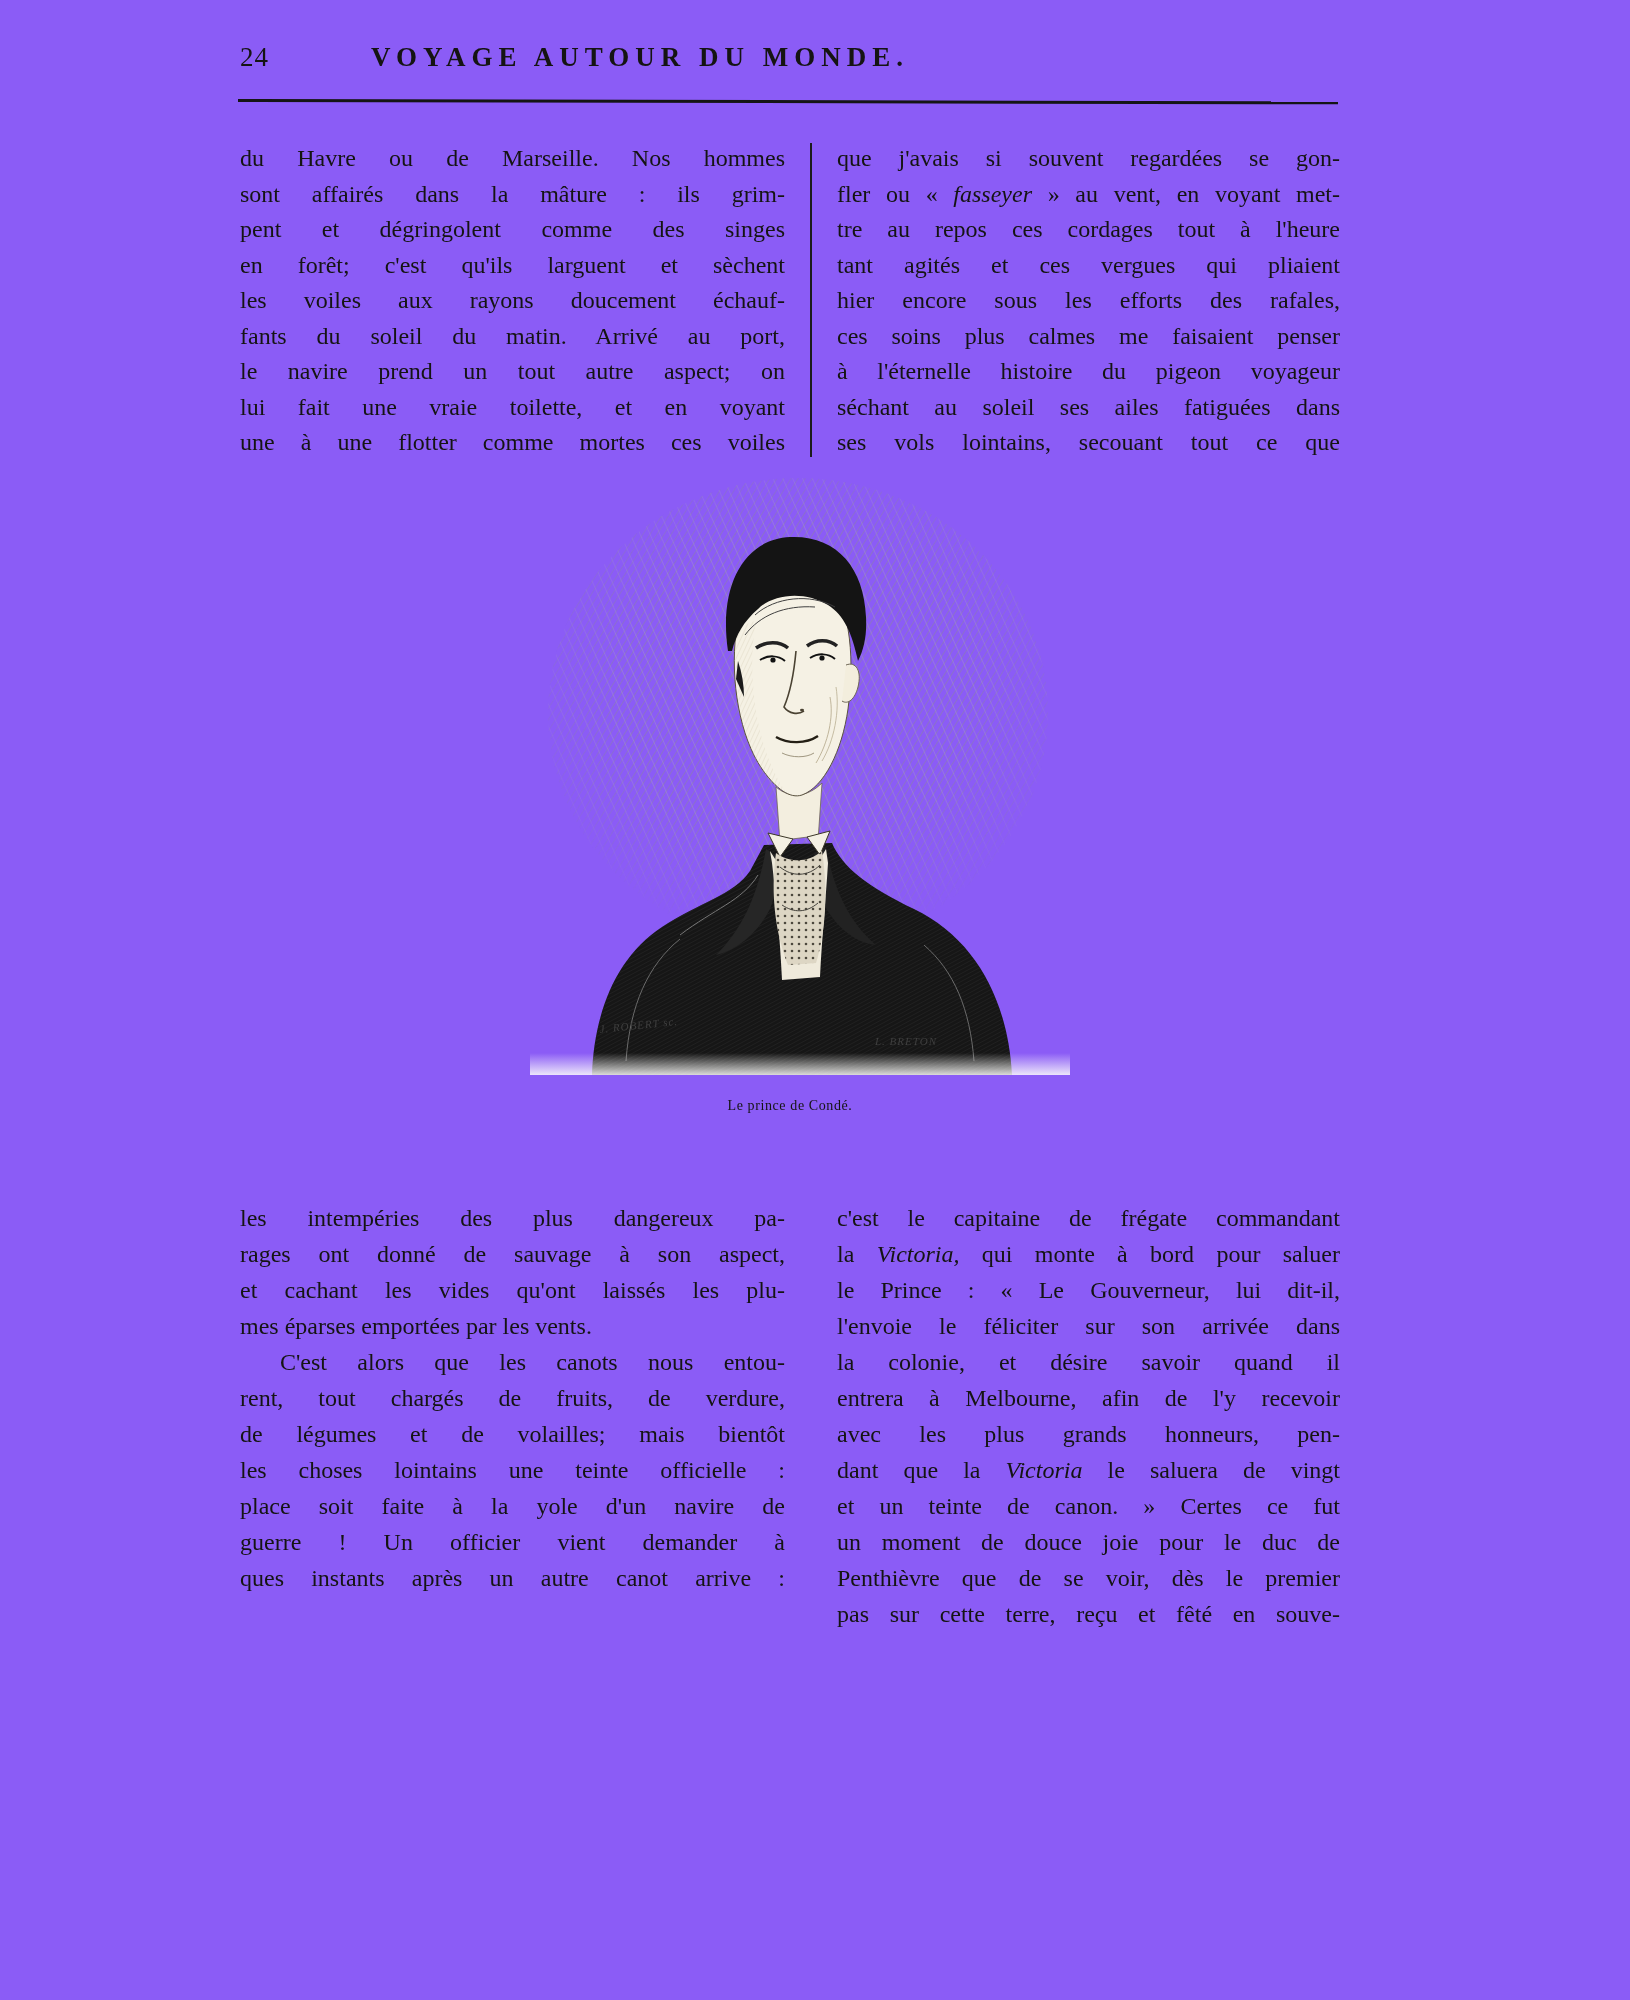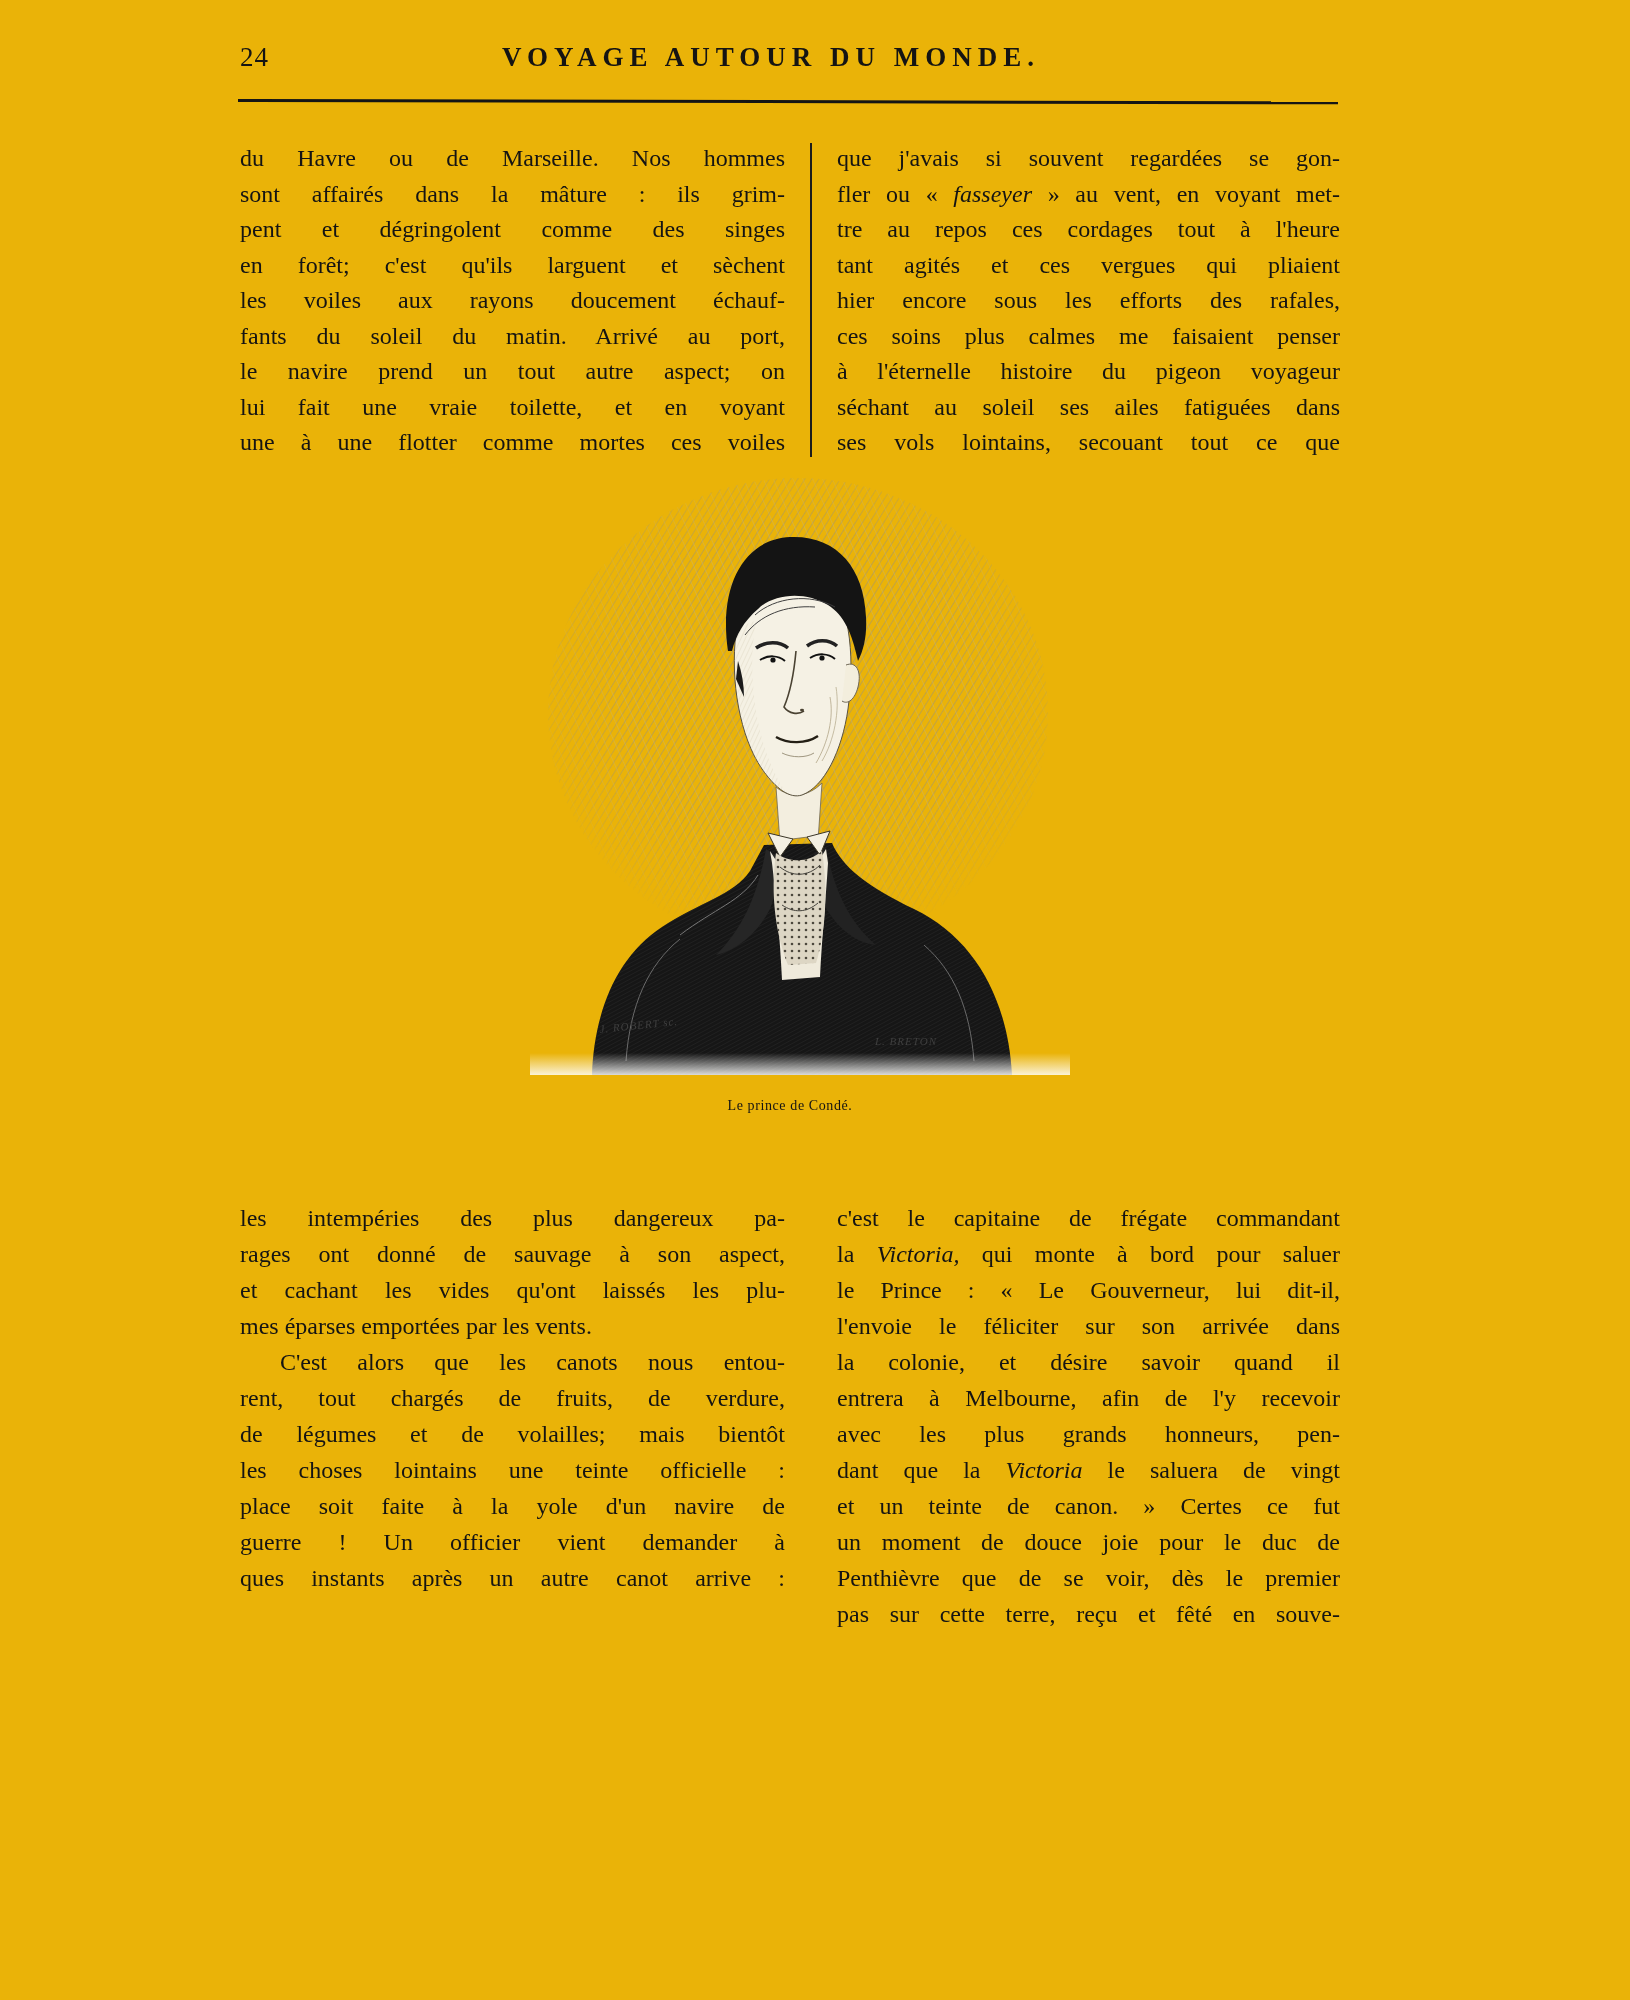--- a/index.html
+++ b/index.html
@@ -1,20 +1,20 @@
 <!DOCTYPE html>
 <html><head>
 <meta charset="utf-8">
 <style>
   html,body{margin:0;padding:0;background:#ffffff;}
   body{font-family:"Liberation Serif","DejaVu Serif",serif;color:#151413;}
-  .page{position:relative;width:1630px;height:2000px;background:#eab308;overflow:hidden;}
+  .page{position:relative;width:1630px;height:2000px;background:#8b5cf6;overflow:hidden;}
 
   .pagenum{position:absolute;left:240px;top:42px;font-size:27px;letter-spacing:1px;}
-  .running-title{position:absolute;left:240px;top:42px;width:800px;text-align:right;
+  .running-title{position:absolute;left:240px;top:42px;width:800px;text-align:center;
                  font-size:27px;font-weight:bold;letter-spacing:6px;}
   .header-rule{position:absolute;left:238px;top:99px;width:1100px;height:3px;background:#151515;
                transform:rotate(0.12deg);transform-origin:left center;}
 
   .textblock{position:absolute;left:240px;width:1100px;display:flex;}
   .textblock.top{top:141px;}
   .textblock.bottom{top:1200px;}
   .col{width:545px;font-size:24px;}
   .col.rightcol{width:503px;}
   .col-divider{width:2px;background:#1c1c1c;margin:2px 25px 4px 25px;}

